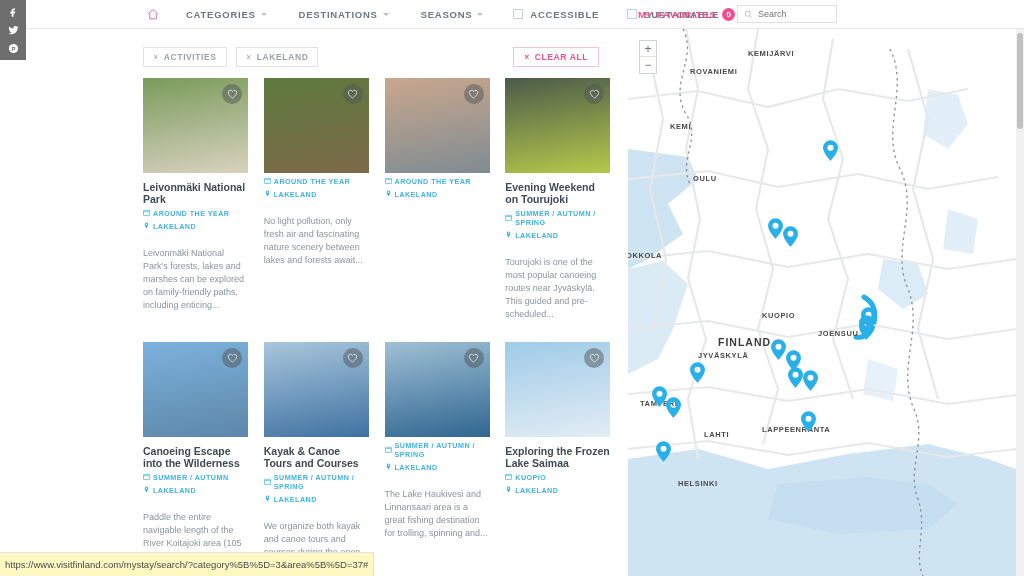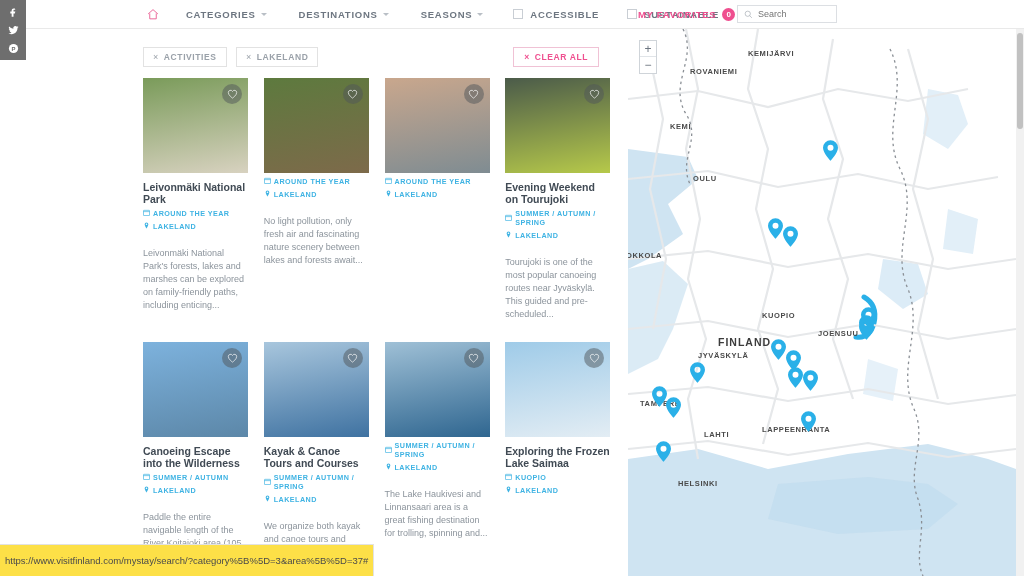--- a/index.html
+++ b/index.html
@@ -131,22 +131,22 @@
   .mlabel.big{ font-size:10.5px; letter-spacing:1px; color:#3c3c3c; }
 
   
   #scrollbar{
     position:absolute; right:0; top:29px; width:8px; height:547px; background:#f1f1f1; z-index:35;
   }
   #scrollthumb{ position:absolute; left:1px; top:4px; width:6px; height:96px; background:#c1c1c1; border-radius:3px; }
 
   
   #statusbar{
-    position:absolute; left:0; bottom:0; height:32px; max-width:620px;
-    background:#fde047; border-top:1px solid #e2e2e2; border-right:1px solid #e2e2e2;
+    position:absolute; left:0; bottom:0; height:24px; max-width:620px;
+    background:#fef9c3; border-top:1px solid #e2e2e2; border-right:1px solid #e2e2e2;
     display:flex; align-items:center; padding:0 5px; font-size:9.5px; color:#4a4a4a; z-index:50;
     font-family:"Liberation Sans", sans-serif;
   }
 </style>
 </head>
 <body>
 
 <div id="social-rail">
   <div class="social-ico">
     <svg viewBox="0 0 24 24">

